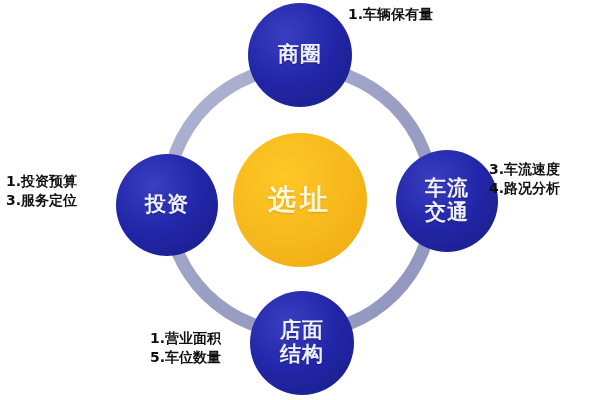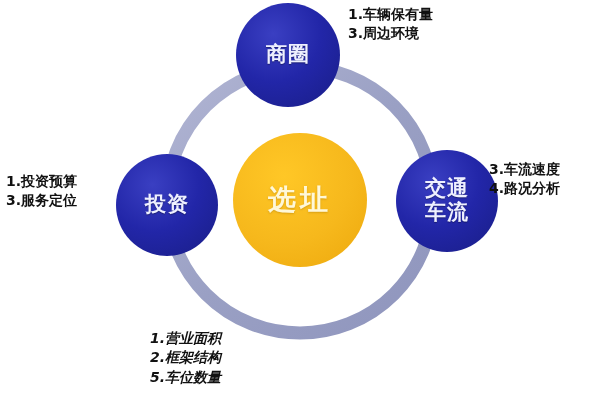--- a/index.html
+++ b/index.html
@@ -61,70 +61,72 @@
     font-size: 14px;
     line-height: 1.38;
     white-space: nowrap;
   }
   .callout .item {
     display: block;
   }
   #c-topright { left: 348px; top: 5px; }
   #c-right    { left: 489px; top: 160px; }
   #c-left     { left: 6px;  top: 172px; text-align: right; }
-  #c-bottom   { left: 150px; top: 329px; font-style: italic; }
+  #c-bottom   { left: 150px; top: 329px; }
 </style>
 </head>
 <body>
 
 <div id="canvas">
 
   <svg class="ring-layer" viewBox="0 0 600 400" xmlns="http://www.w3.org/2000/svg">
     <defs>
       <linearGradient id="ringGrad" x1="0" y1="0" x2="1" y2="1">
         <stop offset="0%" stop-color="#b2b6d4"></stop>
         <stop offset="50%" stop-color="#9aa0c4"></stop>
         <stop offset="100%" stop-color="#8f95bd"></stop>
       </linearGradient>
     </defs>
     <circle cx="300" cy="200" r="133" fill="none" stroke="url(#ringGrad)" stroke-width="13"></circle>
   </svg>
 
-  <div class="node node-blue" id="node-top" style="left:236px; top:3px; width:104px; height:104px;">
+  <div class="node node-blue" id="node-top" style="left:248px; top:3px; width:104px; height:104px;">
     <span class="node-line">商圈</span>
   </div>
 
   <div class="node node-blue" id="node-right" style="left:396px; top:150px; width:102px; height:102px;">
+    <span class="node-line">车流</span>
     <span class="node-line">交通</span>
-    <span class="node-line">车流</span>
   </div>
 
+  <div class="node node-blue" id="node-bottom" style="left:250px; top:291px; width:104px; height:104px;">
+    <span class="node-line">店面</span>
+    <span class="node-line">结构</span>
+  </div>
 
   <div class="node node-blue" id="node-left" style="left:116px; top:154px; width:102px; height:102px;">
     <span class="node-line">投资</span>
   </div>
 
   <div class="node node-center" id="node-center" style="left:233px; top:133px; width:134px; height:134px;">
     <span class="node-line">选址</span>
   </div>
 
   <div class="callout" id="c-topright">
     <span class="item">1.车辆保有量</span>
-    <span class="item">3.周边环境</span>
   </div>
 
   <div class="callout" id="c-right">
     <span class="item">3.车流速度</span>
     <span class="item">4.路况分析</span>
   </div>
 
   <div class="callout" id="c-left">
     <span class="item">1.投资预算</span>
     <span class="item">3.服务定位</span>
   </div>
 
   <div class="callout" id="c-bottom">
     <span class="item">1.营业面积</span>
-    <span class="item">2.框架结构</span>
     <span class="item">5.车位数量</span>
   </div>
 
 </div>
 
 </body></html>

